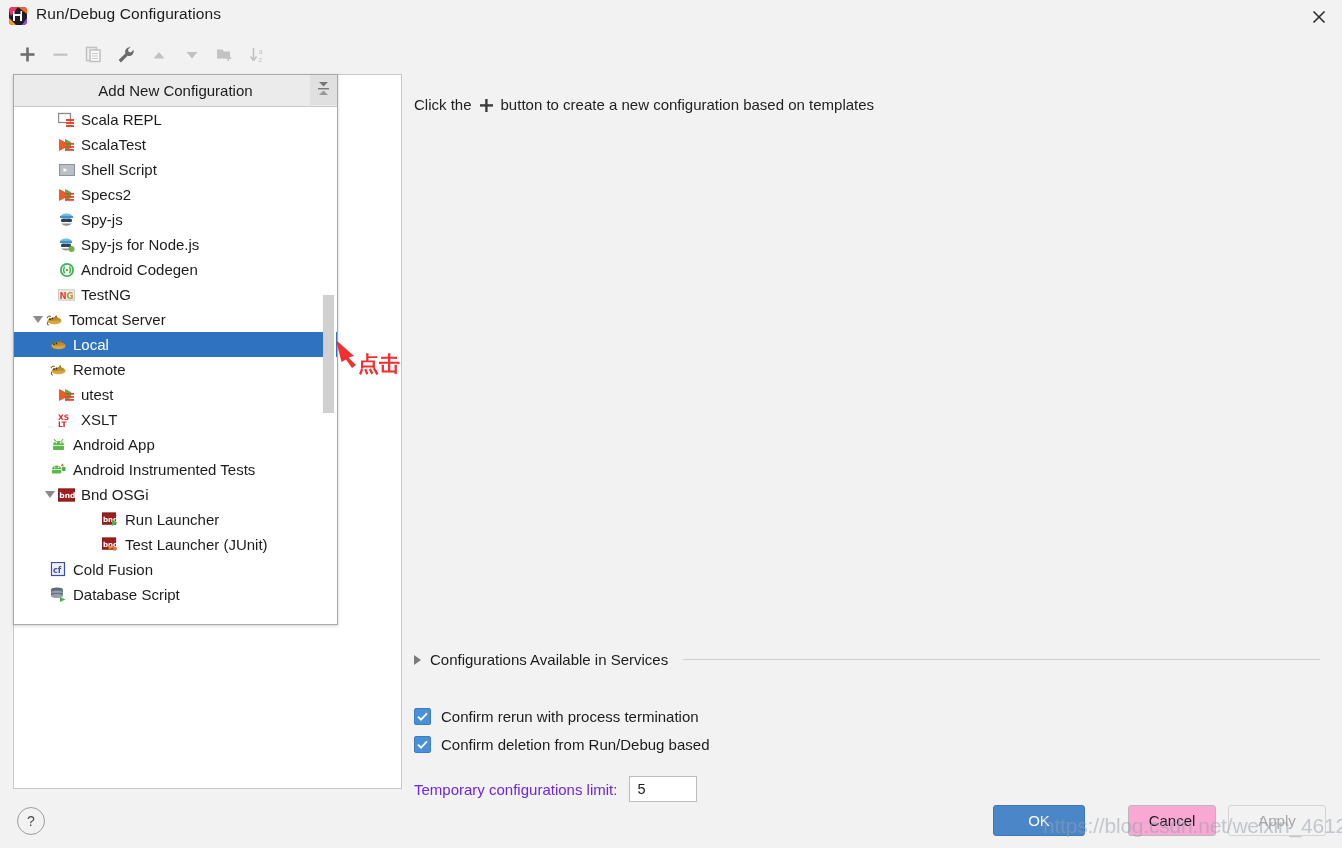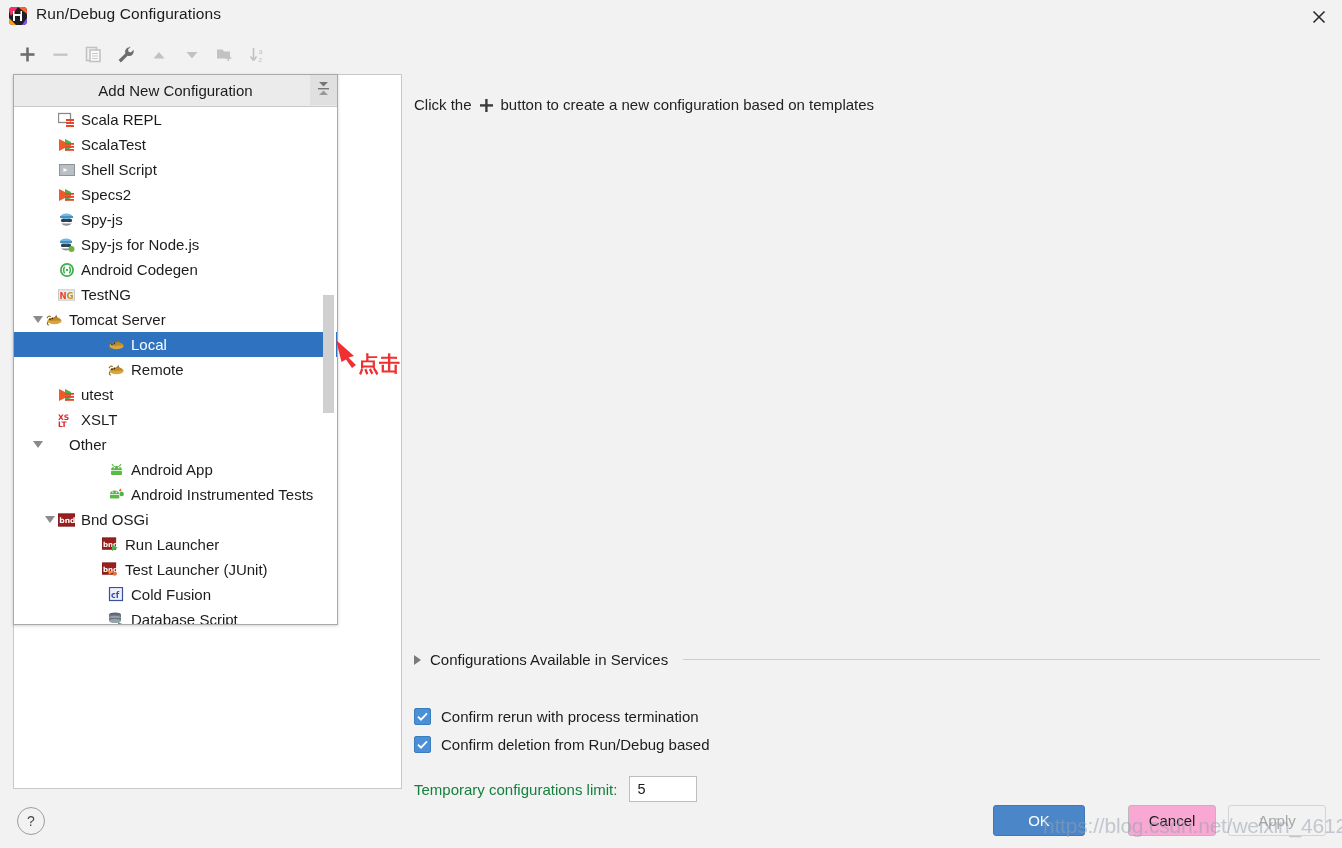--- a/index.html
+++ b/index.html
@@ -84,21 +84,21 @@
     display: flex; align-items: center; justify-content: center;
     box-sizing: border-box;
   }
   .cb svg { display: block; }
   .check-label { font-size: 15px; color: #1c1c1c; white-space: nowrap; }
 
   .limit-row {
     position: absolute; left: 11px; top: 685px;
     display: flex; align-items: center; gap: 12px;
   }
-  .limit-label { font-size: 15px; color: #15803d; }
+  .limit-label { font-size: 15px; color: #6d28d9; }
   .limit-input {
     width: 68px; height: 26px; box-sizing: border-box;
     border: 1px solid #bdbdbd; background: #fff;
     font-family: "Liberation Sans", sans-serif; font-size: 14.5px;
     color: #1c1c1c; padding: 0 7px;
   }
 
   
   .popup {
     position: absolute; left: 13px; top: 74px;
@@ -142,21 +142,21 @@
   .row-icon {
     width: 17px; height: 17px; flex: 0 0 17px;
     margin-right: 6px; display: flex; align-items: center; justify-content: center;
   }
   .row-icon svg { display: block; }
   .row-label { font-size: 15px; color: #1c1c1c; }
 
   
   .ind0 { padding-left: 16px; }
   .ind1 { padding-left: 28px; }
-  .ind2 { padding-left: 78px; }
+  .ind2 { padding-left: 20px; }
   .ind3 { padding-left: 72px; }
 
   
   .pscroll-track {
     position: absolute; right: 1px; top: 32px; width: 13px; height: 518px;
     background: #ffffff;
   }
   .pscroll-thumb {
     position: absolute; right: 2px; width: 11px;
     background: #d0d0d0; border: 1px solid #cecece; box-sizing: border-box;
@@ -521,27 +521,20 @@
       <div class="row ind1">
         <span class="row-twisty"></span>
         <span class="row-icon">
           <svg width="17" height="16" viewBox="0 0 17 16">
             <text x="0" y="8" font-family="DejaVu Sans" font-size="7.5" font-weight="bold" fill="#d02b2b">XS</text>
             <text x="0" y="15" font-family="DejaVu Sans" font-size="7.5" font-weight="bold" fill="#d02b2b">LT</text>
           </svg>
         </span>
         <span class="row-label">XSLT</span>
       </div>
-      <div class="row ind0">
-        <span class="row-twisty">
-          <span class="tri-down"></span>
-        </span>
-        <span class="row-icon"></span>
-        <span class="row-label">Other</span>
-      </div>
       <div class="row ind2">
         <span class="row-twisty"></span>
         <span class="row-icon">
           <svg width="17" height="14" viewBox="0 0 17 14">
             <path d="M3 7 a5.5 4 0 0 1 11 0 z" fill="#5bba47"></path>
             <rect x="3" y="7.8" width="11" height="4.2" rx="1" fill="#5bba47"></rect>
             <circle cx="6.3" cy="4.8" r="0.8" fill="#fff"></circle>
             <circle cx="10.7" cy="4.8" r="0.8" fill="#fff"></circle>
             <line x1="4" y1="1.2" x2="5.6" y2="3.2" stroke="#5bba47" stroke-width="1.1"></line>
             <line x1="13" y1="1.2" x2="11.4" y2="3.2" stroke="#5bba47" stroke-width="1.1"></line>

